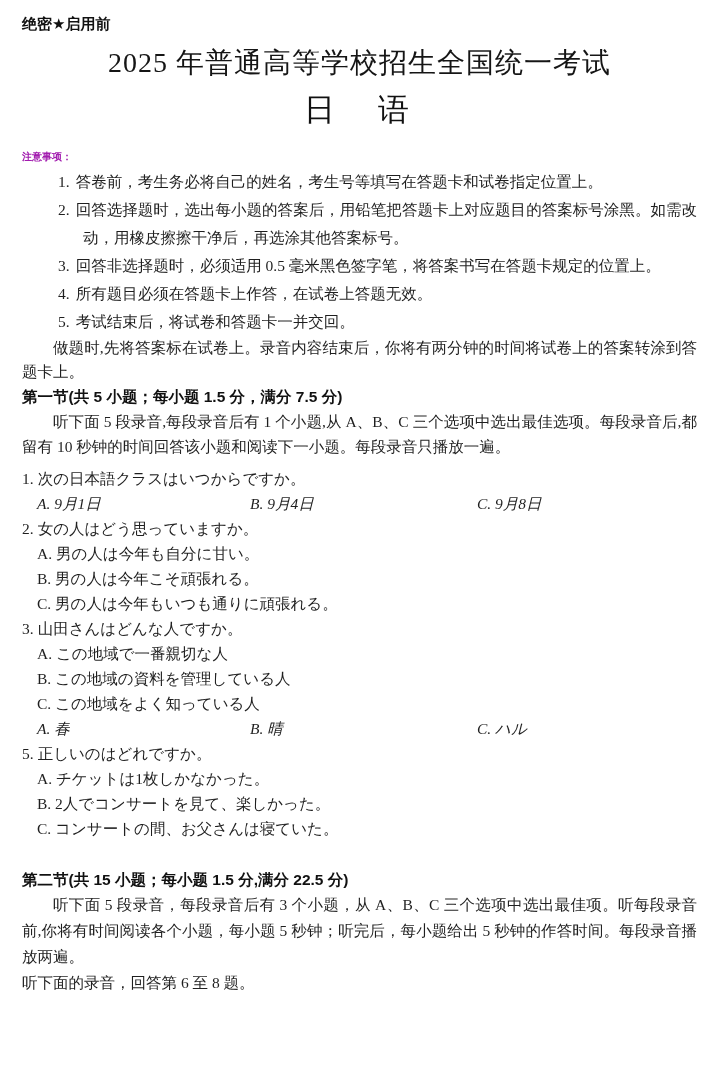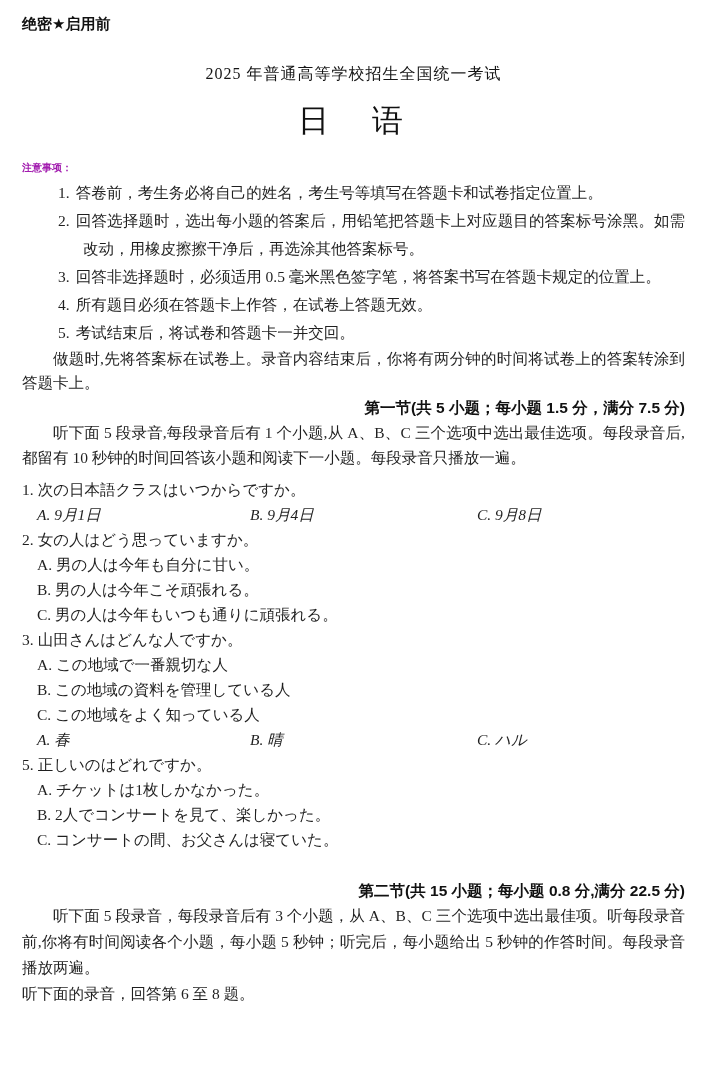--- a/index.html
+++ b/index.html
@@ -5,29 +5,29 @@
   html,body{margin:0;padding:0;background:#ffffff;}
   .page{
     position:relative;
     width:707px;height:1083px;
     background:#ffffff;
     color:#1f1f1f;
     font-family:"Liberation Serif","DejaVu Serif",serif;
     font-size:15.5px;
     overflow:hidden;
     box-sizing:border-box;
-    padding:14px 22px 0 22px;
+    padding:14px 10px 0 22px;
   }
   .secret{
     font-family:"Liberation Sans","DejaVu Sans",sans-serif;
     font-weight:700;font-size:15px;line-height:20px;color:#111;
   }
   .main-title{
-    margin-top:23px;text-align:center;
-    font-size:16px;line-height:34px;color:#151515;
+    margin-top:12px;text-align:center;
+    font-size:28px;line-height:34px;color:#151515;
     letter-spacing:1px;
   }
   .subject-title{
     margin-top:8px;text-align:center;
     font-size:31px;line-height:44px;font-weight:400;color:#111;
     letter-spacing:6px;
   }
   .notice-head{
     margin-top:14px;
     font-family:"Liberation Sans","DejaVu Sans",sans-serif;
@@ -43,21 +43,21 @@
   .h-part{
     margin-top:22px;
     font-family:"Liberation Sans","DejaVu Sans",sans-serif;
     font-weight:700;font-size:17px;line-height:24px;color:#111;
   }
   .para{
     line-height:24px;text-align:justify;text-indent:2em;color:#1f1f1f;
   }
   .h-sec{
     font-family:"Liberation Sans","DejaVu Sans",sans-serif;
-    font-weight:700;font-size:15.5px;line-height:25px;color:#111;text-align:right;
+    font-weight:700;font-size:15.5px;line-height:25px;color:#111;
   }
   .sec-intro{line-height:25px;text-align:justify;text-indent:2em;}
   .questions{margin-top:7px;}
   .q-line{line-height:25px;}
   .q-line .num{margin-right:4px;}
   .opt-row{line-height:25px;padding-left:15px;font-style:italic;}
   .opt-col1{display:inline-block;width:213px;}
   .opt-col2{display:inline-block;width:227px;}
   .opt-line{line-height:25px;padding-left:15px;}
   .sec2-head{margin-top:26px;}
@@ -123,19 +123,19 @@
 
     <div>
       <div class="q-line"><span class="num">5.</span><span>正しいのはどれですか。</span></div>
       <div class="opt-line">A. チケットは1枚しかなかった。</div>
       <div class="opt-line">B. 2人でコンサートを見て、楽しかった。</div>
       <div class="opt-line">C. コンサートの間、お父さんは寝ていた。</div>
     </div>
 
   </div>
 
-  <div class="h-sec sec2-head">第二节(共 15 小题；每小题 0.8 分,满分 22.5 分)</div>
+  <div class="h-sec sec2-head">第二节(共 15 小题；每小题 1.5 分,满分 22.5 分)</div>
 
   <div class="sec2-intro">听下面 5 段录音，每段录音后有 3 个小题，从 A、B、C 三个选项中选出最佳项。听每段录音前,你将有时间阅读各个小题，每小题 5 秒钟；听完后，每小题给出 5 秒钟的作答时间。每段录音播放两遍。</div>
 
   <div class="sec2-prompt">听下面的录音，回答第 6 至 8 题。</div>
 
 </div>
 
 </body></html>

